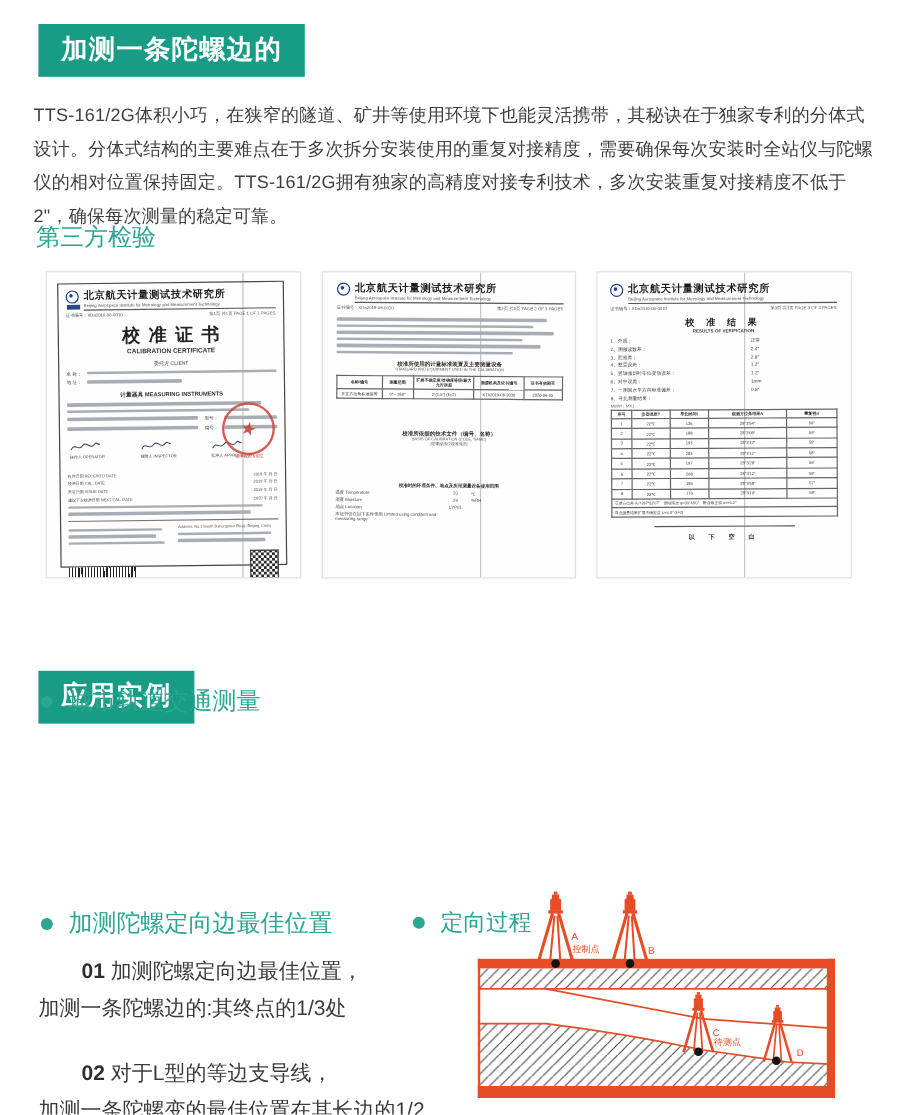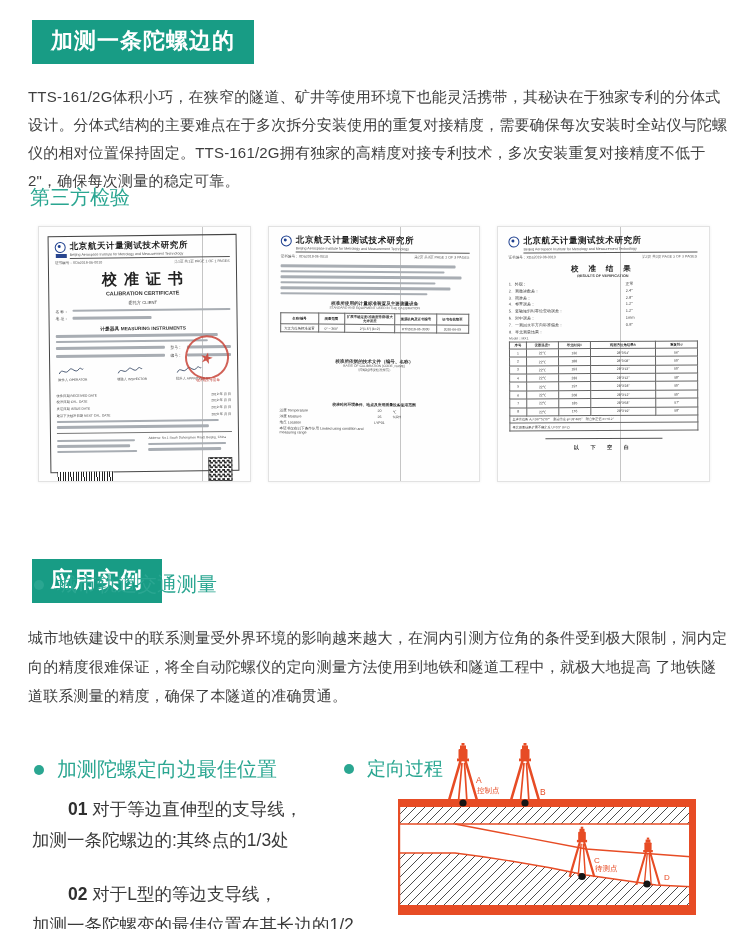--- a/index.html
+++ b/index.html
@@ -459,35 +459,34 @@
     </div>
   </div>
 
   <div class="badge" style="left:32px;top:519px;margin-top:40px;">
     <span>应用实例</span>
   </div>
   <div class="bullet-h" style="left:34px;top:571px;">
     <span class="dot"></span>
     <span>城市轨道交通测量</span>
   </div>
-  <p class="para" style="left:28px;top:608px;width:700px;line-height:29px;">城市地铁建设中的联系测量受外界环境的影响越来越大，在洞内引测方位角的条件受到极大限制，洞内定向的精度很难保证，将全自动陀螺仪的定向测量方法使用到地铁和隧道工程中，就极大地提高 了地铁隧道联系测量的精度，确保了本隧道的准确贯通。</p>
 
   <div class="bullet-h" style="left:34px;top:756px;">
     <span class="dot"></span>
     <span>加测陀螺定向边最佳位置</span>
   </div>
   <div class="bullet-h" style="left:344px;top:756px;font-size:19px;">
     <span class="dot"></span>
     <span>定向过程</span>
   </div>
 
   <div class="pt-items">
 
       <div class="pt-item">
-        <div><b>01</b><span> 对于等边直伸型的支导线，</span></div>
+        <div><b>01</b><span> 加测陀螺定向边最佳位置，</span></div>
         <div>加测一条陀螺边的:其终点的1/3处</div>
       </div>
 
       <div class="pt-item">
         <div><b>02</b><span> 对于L型的等边支导线，</span></div>
         <div>加测一条陀螺变的最佳位置在其长边的1/2处</div>
       </div>
     </div>
 
   <div class="diagram">

